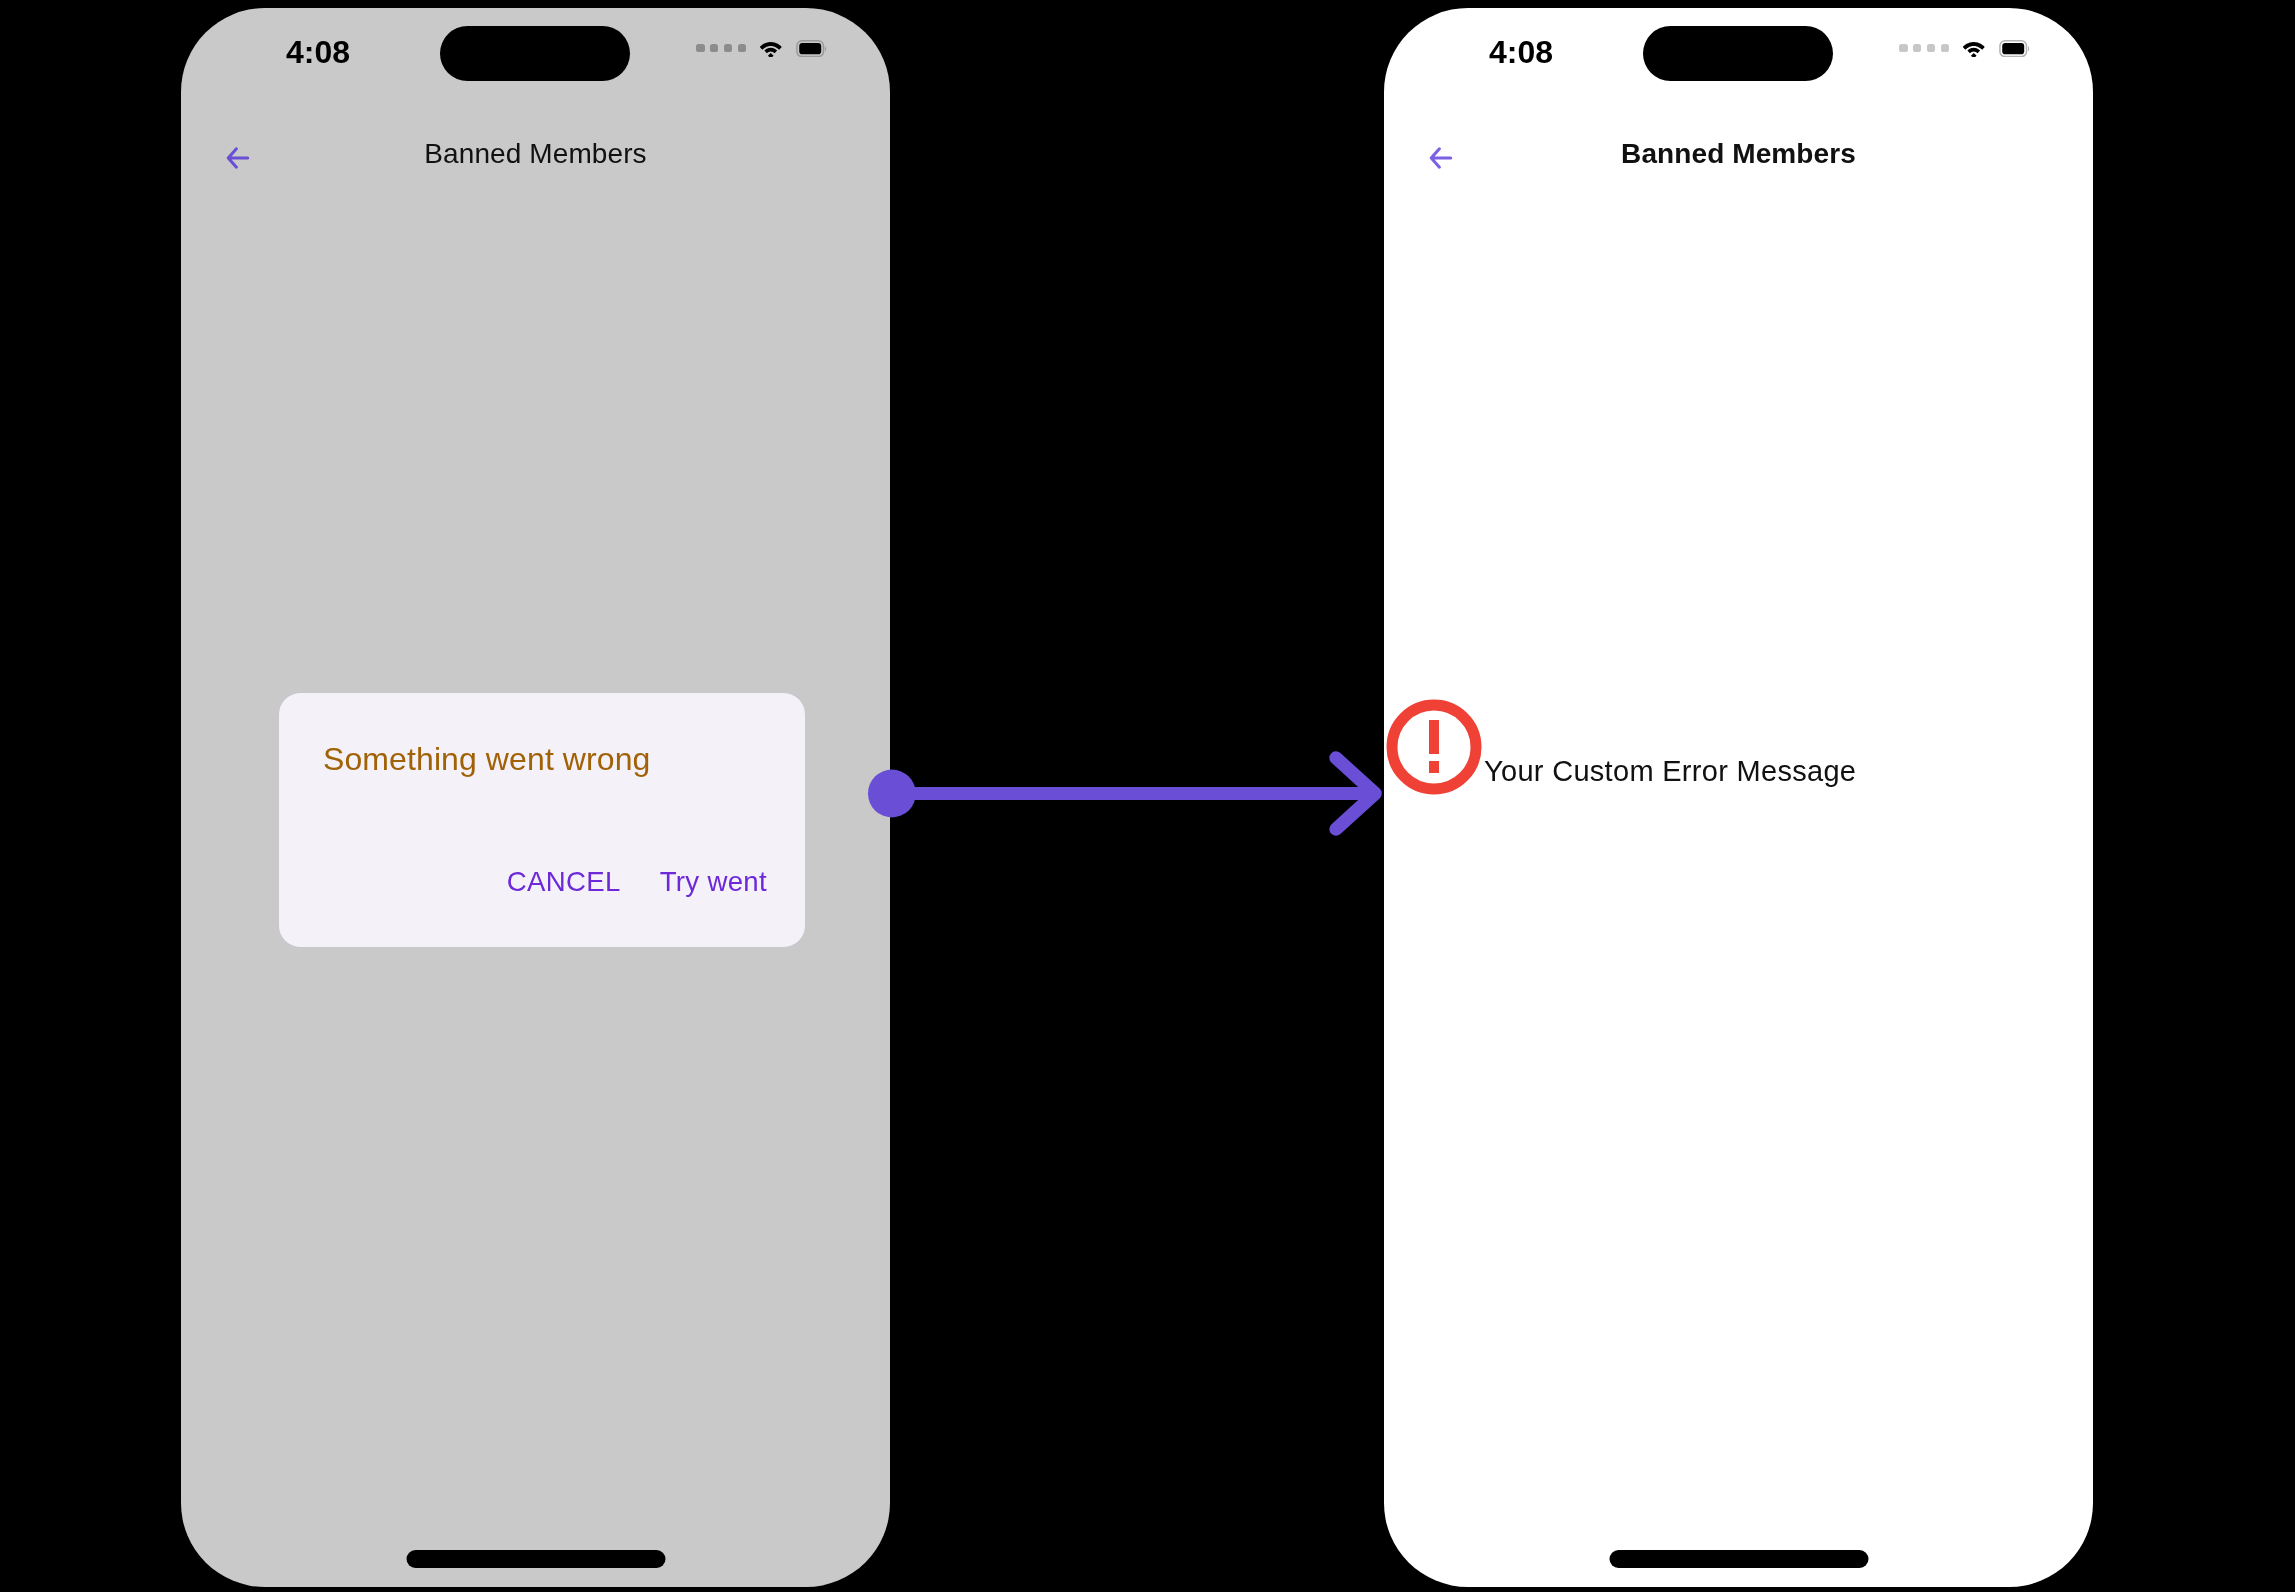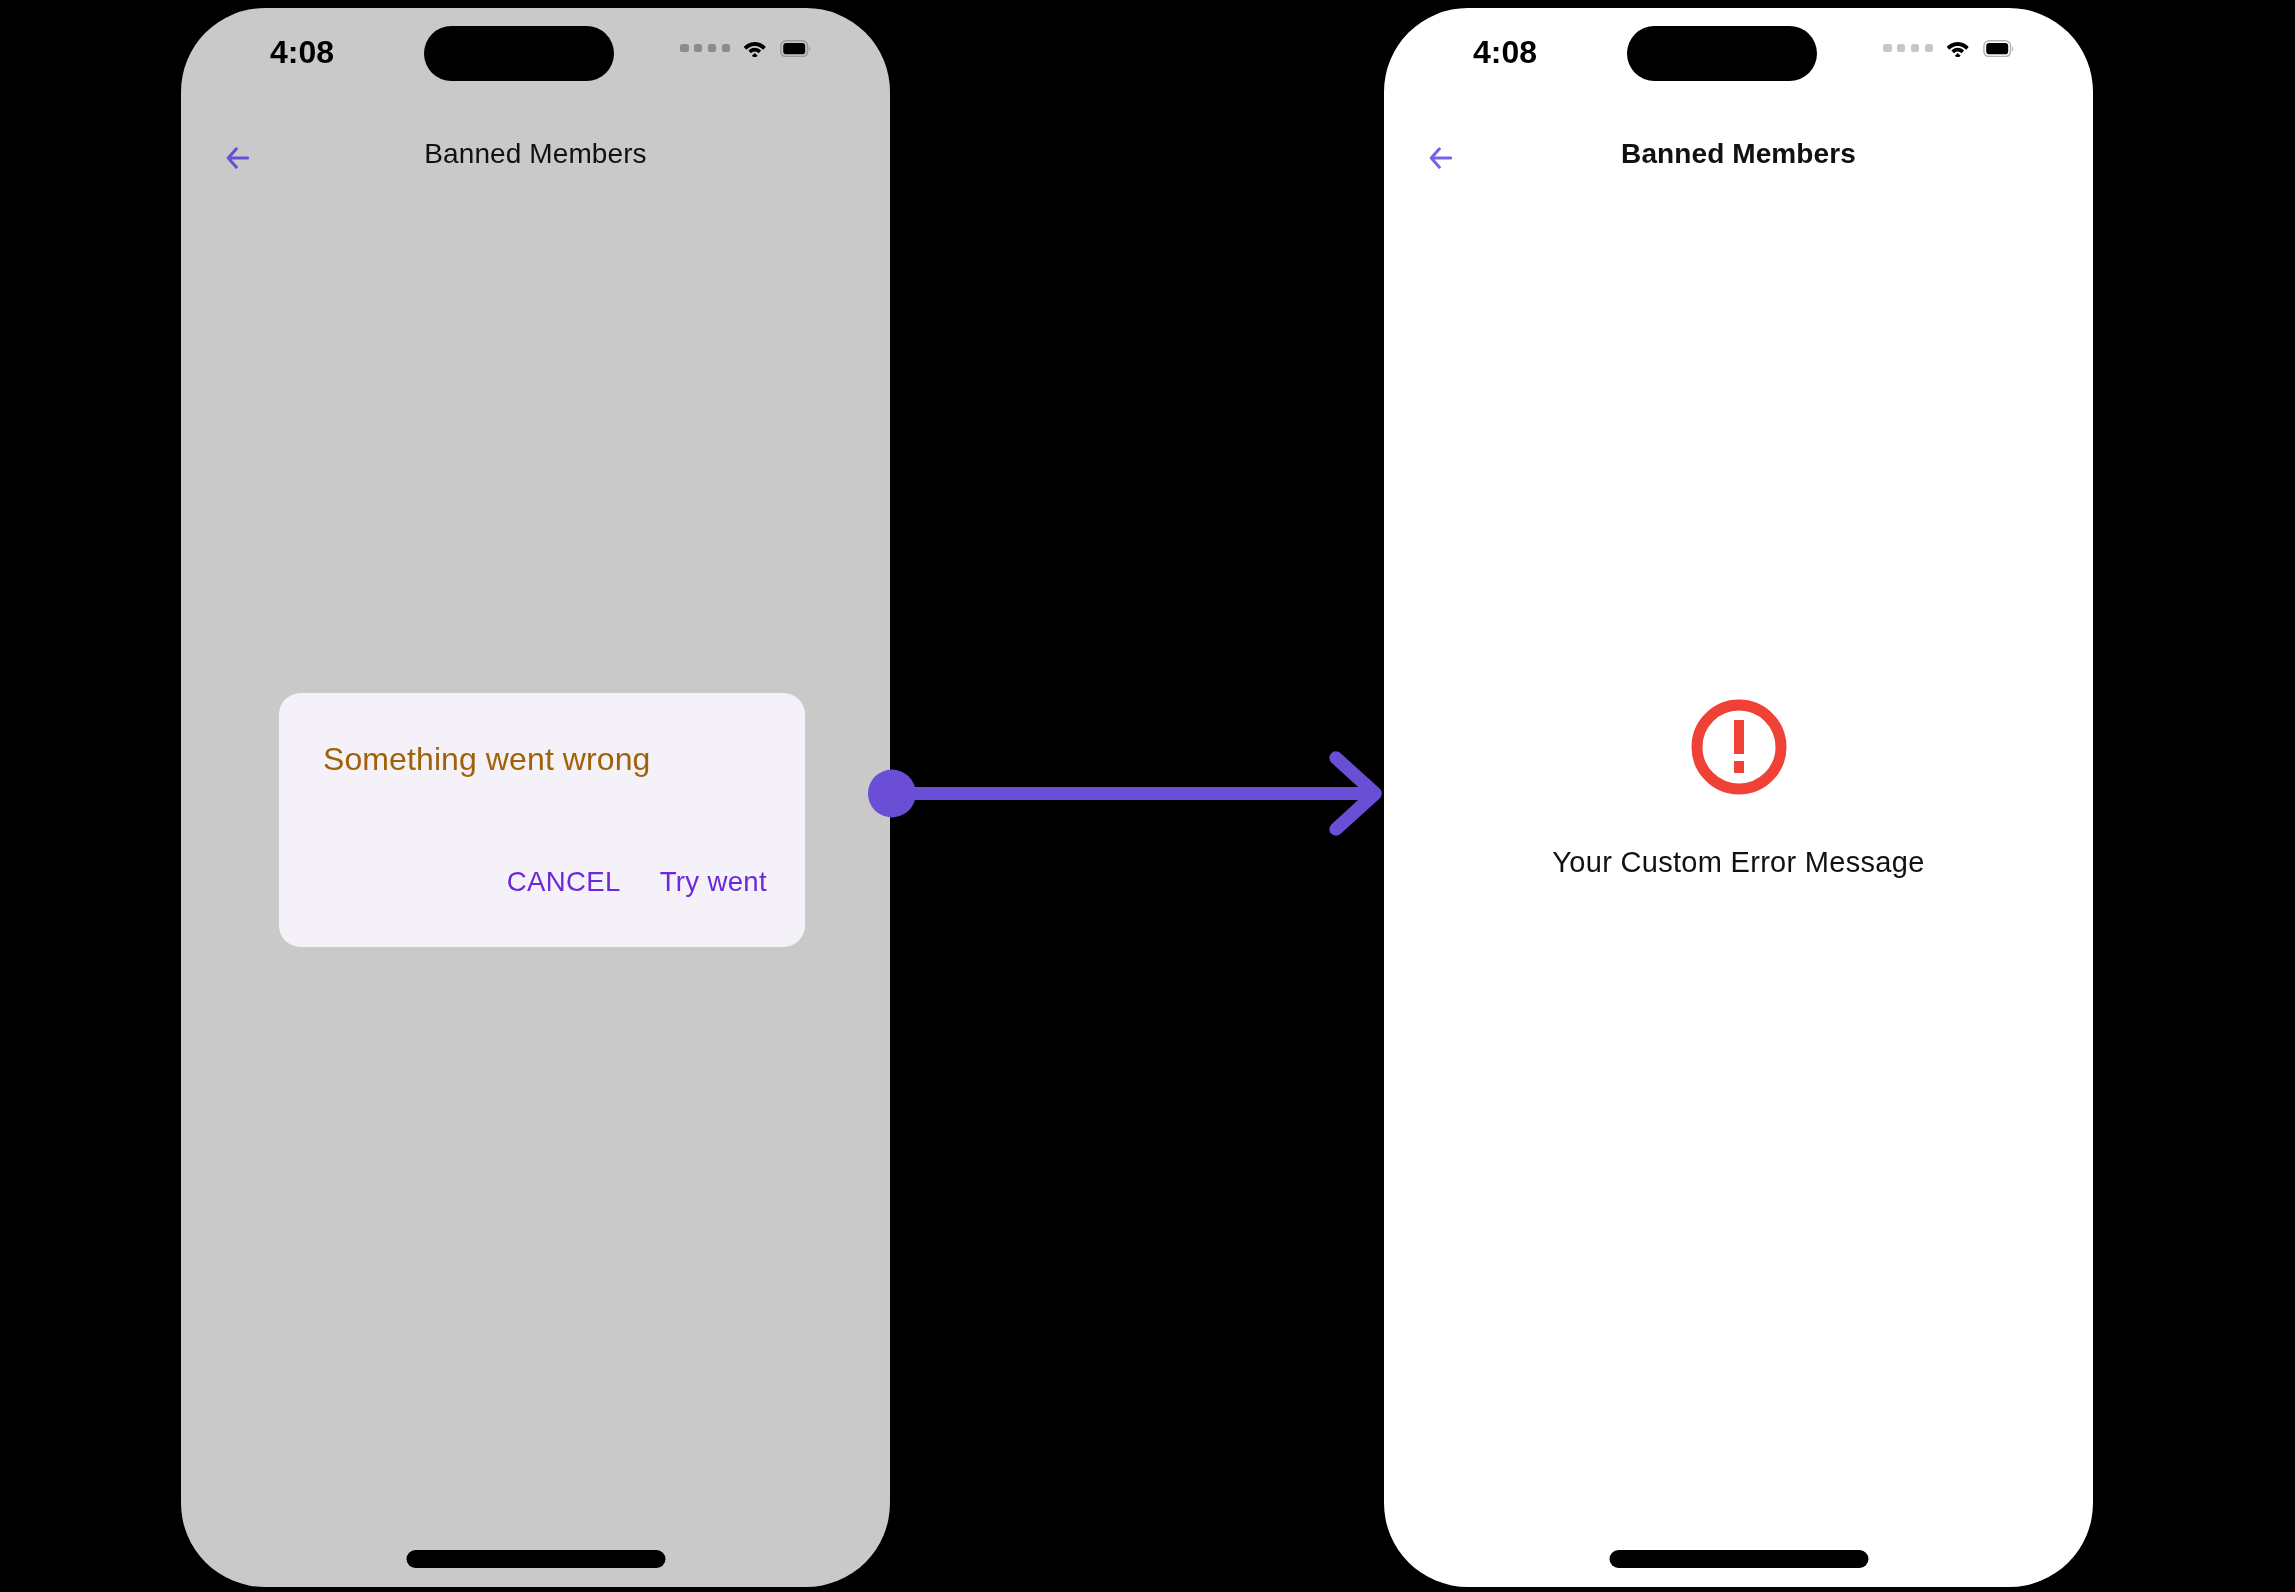--- a/index.html
+++ b/index.html
@@ -26,21 +26,21 @@
     height: 1579px;
     border-radius: 84px;
     overflow: hidden;
   }
   .phone.left  { left: 181px;  top: 7.7px; background: #c9c9c9; }
   .phone.right { left: 1384px; top: 7.7px; background: #ffffff; }
 
   
   .statusbar {
     position: absolute;
-    left: 0; top: 0;
+    left: 16px; top: 0;
     width: 100%;
     height: 92px;
   }
   .status-time {
     position: absolute;
     left: 89px;
     top: 26.5px;
     font-size: 32px;
     font-weight: 700;
     color: #000000;
@@ -141,21 +141,21 @@
     font-family: inherit;
     padding: 2px 3.1px;
   }
 
   
   .error-wrap {
     position: absolute;
     left: 0; right: 0;
     top: 689px;
     display: flex;
-    flex-direction: column;
+    flex-direction: row;
     align-items: center;
   }
   .error-icon { width: 100px; height: 100px; display: block; }
   .error-msg {
     margin-top: 49px;
     font-size: 29px;
     color: #111111;
     font-weight: 400;
     letter-spacing: 0.3px;
   }

